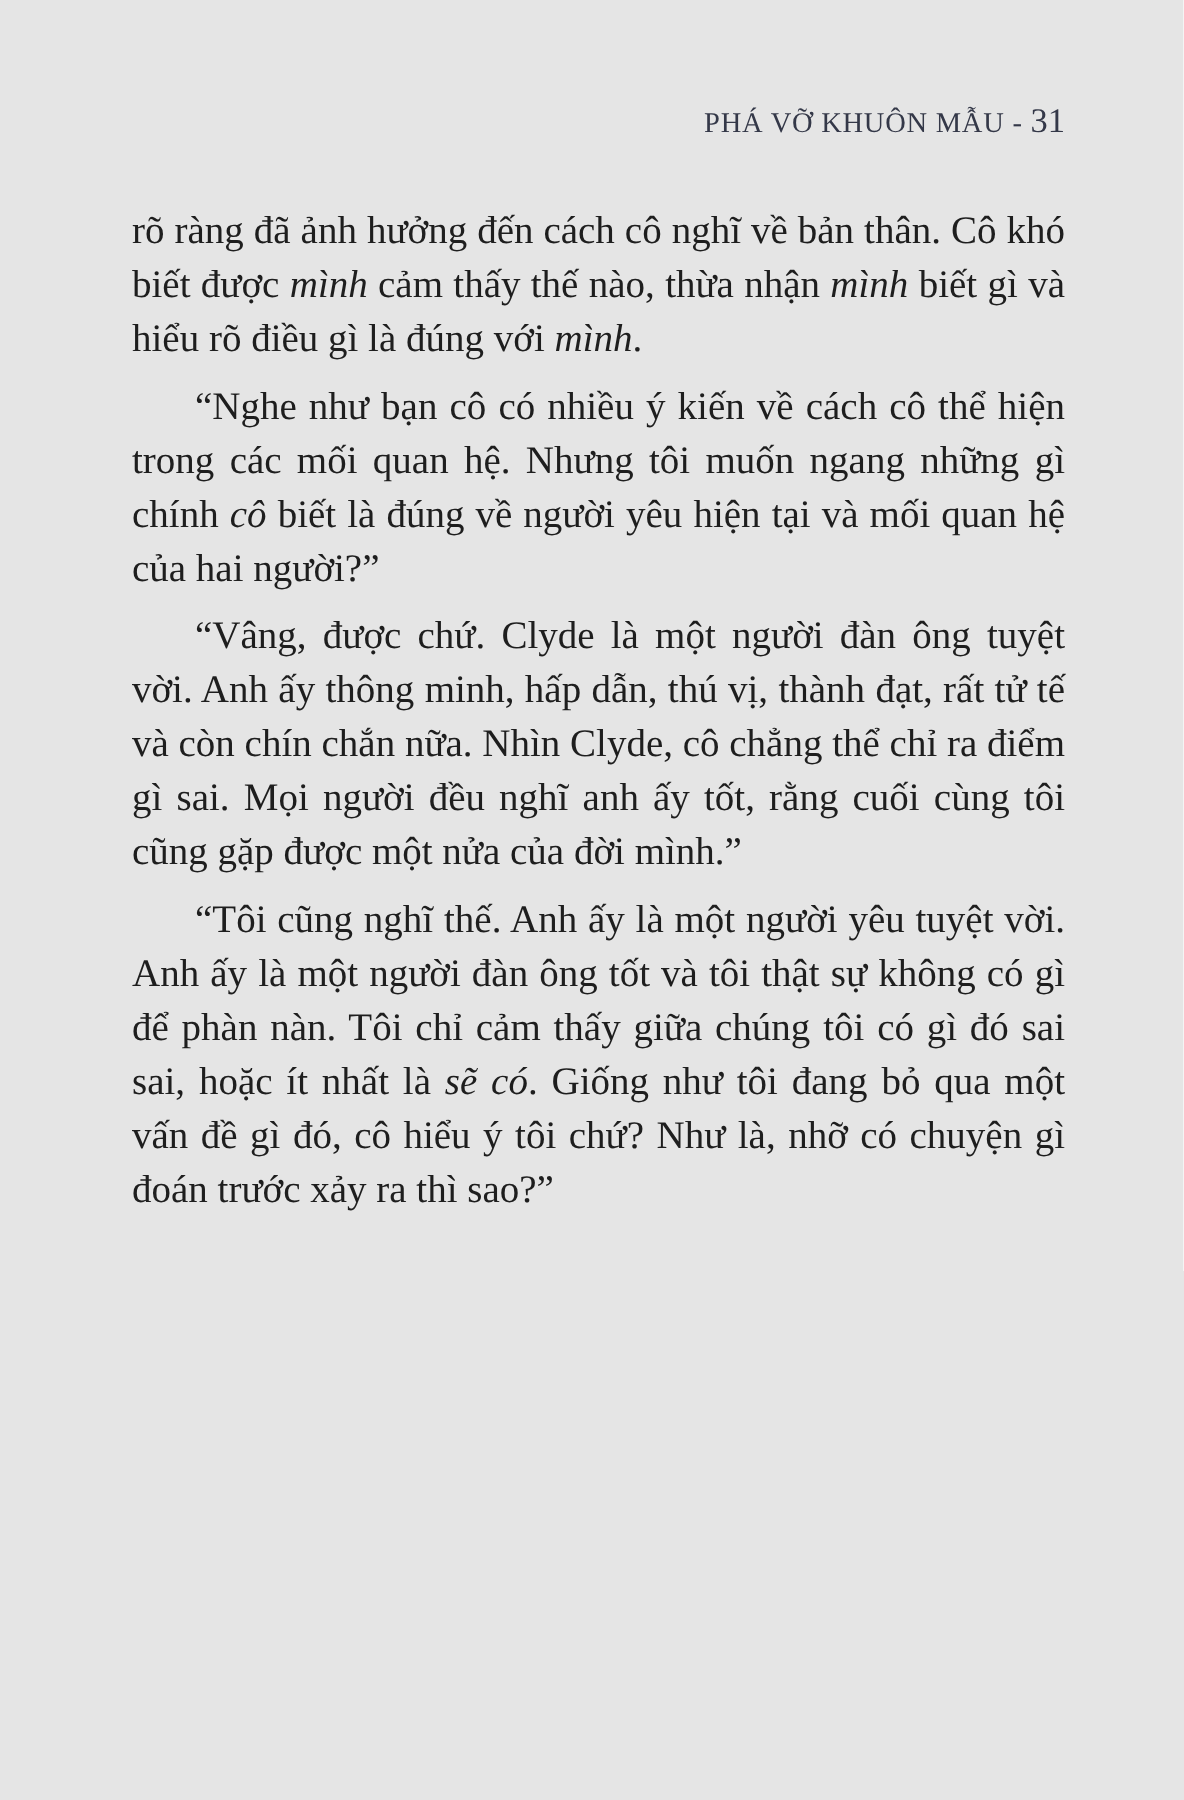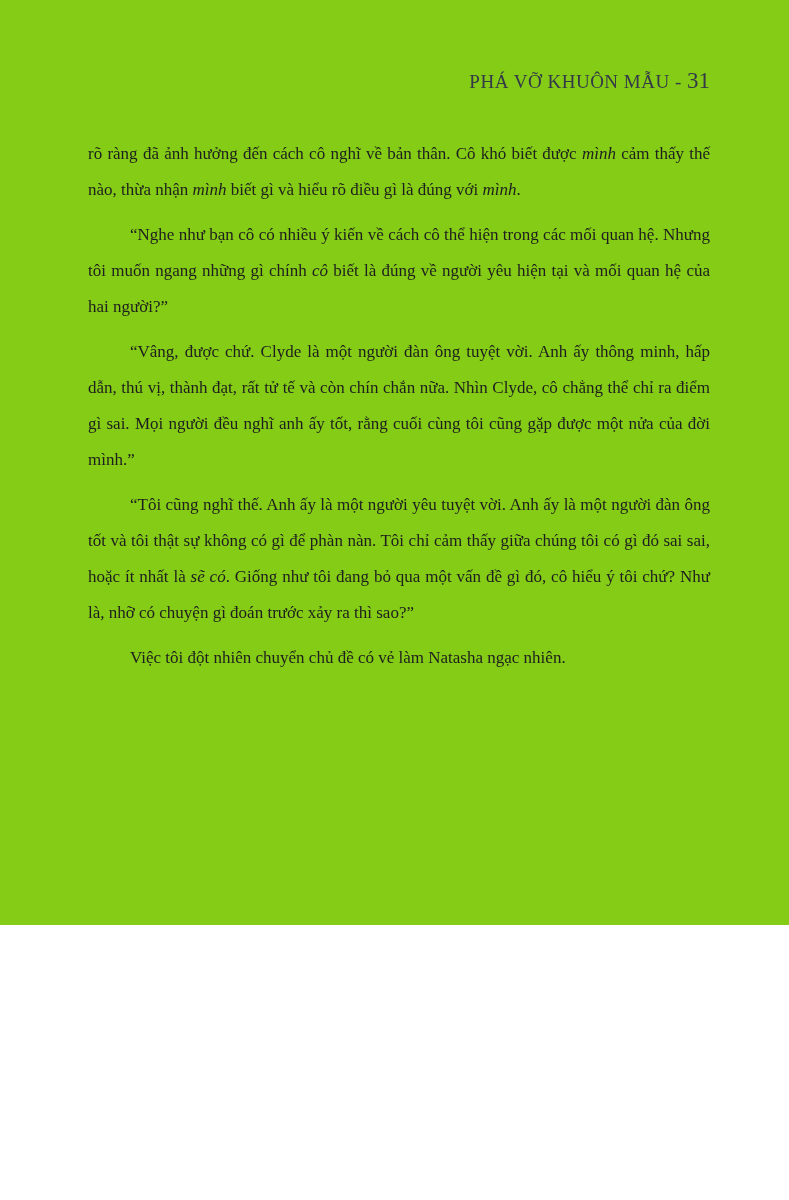--- a/index.html
+++ b/index.html
@@ -3,22 +3,22 @@
 <meta charset="utf-8">
 <style>
   html, body {
     margin: 0;
     padding: 0;
     background: #ffffff;
   }
   .page {
     position: relative;
     width: 789px;
-    height: 925px;
-    background: #84cc16;
+    height: 1200px;
+    background: #e5e5e5;
     overflow: hidden;
     font-family: "Liberation Serif", serif;
   }
   .running-header {
     position: absolute;
     top: 68px;
     left: 88px;
     right: 79px;
     text-align: right;
     color: #343848;
@@ -29,21 +29,21 @@
   .running-header .page-number {
     font-size: 23px;
     letter-spacing: 0;
   }
   .body-text {
     position: absolute;
     top: 136px;
     left: 88px;
     width: 622px;
     color: #1e1e1e;
-    font-size: 17px;
+    font-size: 26px;
     line-height: 36px;
     text-align: justify;
   }
   .body-text p {
     margin: 0 0 9px 0;
   }
   .body-text p.indent {
     text-indent: 42px;
   }
   .body-text em {
@@ -57,16 +57,15 @@
 
   <div class="running-header">
     <span>PHÁ VỠ KHUÔN MẪU</span><span> - </span><span class="page-number">31</span>
   </div>
 
   <div class="body-text">
       <p><span>rõ ràng đã ảnh hưởng đến cách cô nghĩ về bản thân. Cô khó biết được </span><em>mình</em><span> cảm thấy thế nào, thừa nhận </span><em>mình</em><span> biết gì và hiểu rõ điều gì là đúng với </span><em>mình</em><span>.</span></p>
       <p class="indent"><span>“Nghe như bạn cô có nhiều ý kiến về cách cô thể hiện trong các mối quan hệ. Nhưng tôi muốn ngang những gì chính </span><em>cô</em><span> biết là đúng về người yêu hiện tại và mối quan hệ của hai người?”</span></p>
       <p class="indent"><span>“Vâng, được chứ. Clyde là một người đàn ông tuyệt vời. Anh ấy thông minh, hấp dẫn, thú vị, thành đạt, rất tử tế và còn chín chắn nữa. Nhìn Clyde, cô chẳng thể chỉ ra điểm gì sai. Mọi người đều nghĩ anh ấy tốt, rằng cuối cùng tôi cũng gặp được một nửa của đời mình.”</span></p>
       <p class="indent"><span>“Tôi cũng nghĩ thế. Anh ấy là một người yêu tuyệt vời. Anh ấy là một người đàn ông tốt và tôi thật sự không có gì để phàn nàn. Tôi chỉ cảm thấy giữa chúng tôi có gì đó sai sai, hoặc ít nhất là </span><em>sẽ có</em><span>. Giống như tôi đang bỏ qua một vấn đề gì đó, cô hiểu ý tôi chứ? Như là, nhỡ có chuyện gì đoán trước xảy ra thì sao?”</span></p>
-      <p class="indent"><span>Việc tôi đột nhiên chuyển chủ đề có vẻ làm Natasha ngạc nhiên.</span></p>
     </div>
 
 </div>
 
 </body></html>

